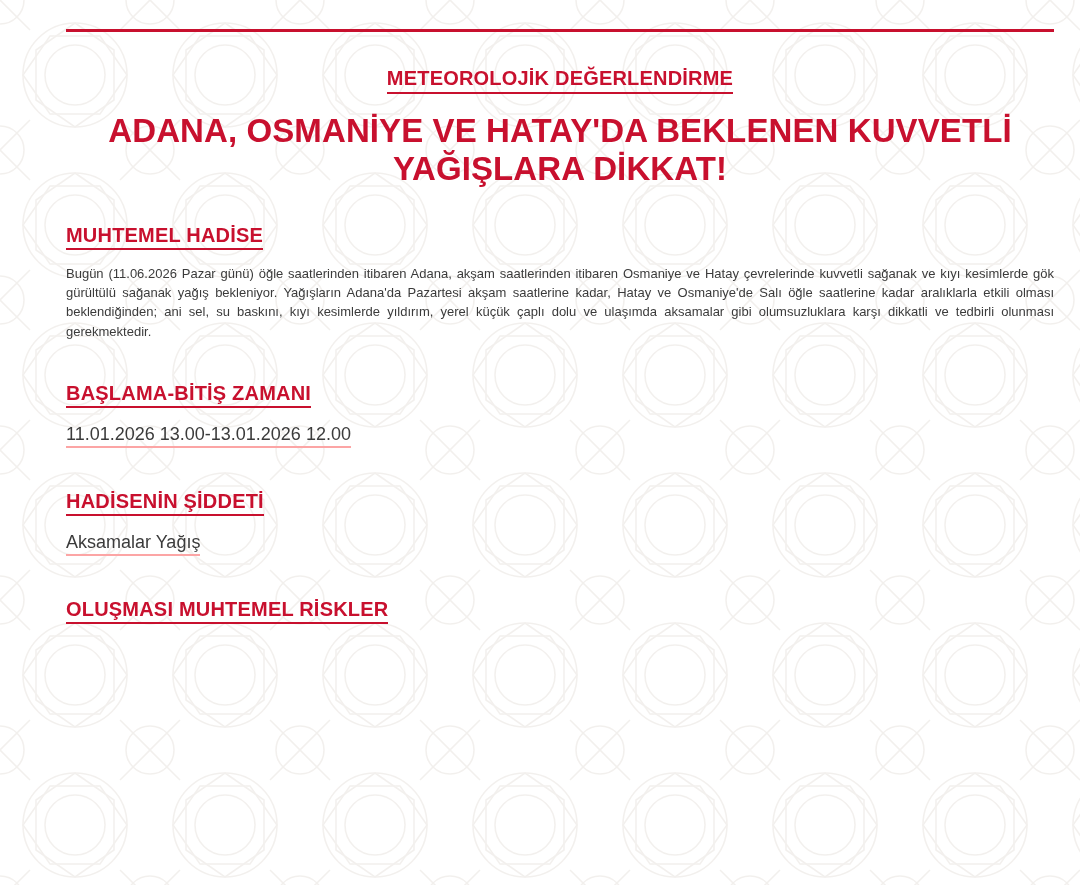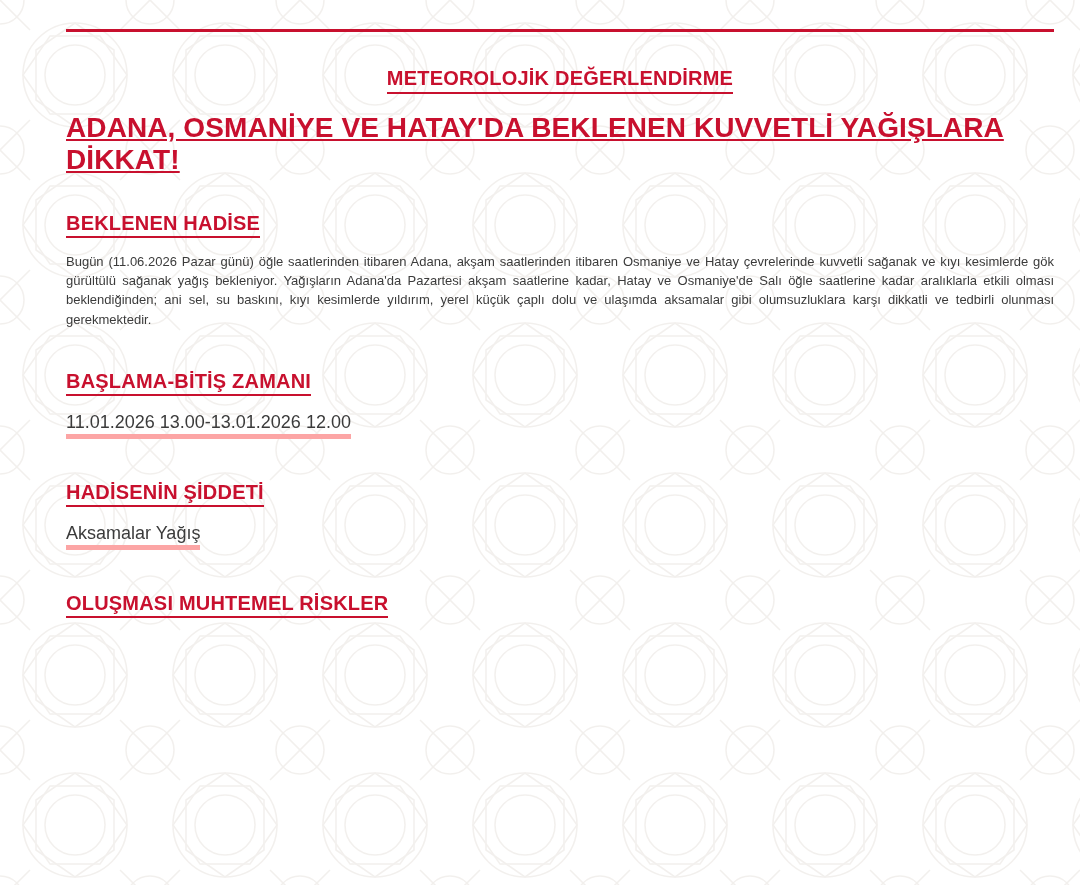--- a/index.html
+++ b/index.html
@@ -70,26 +70,26 @@
     font-weight: 700;
     letter-spacing: 0.2px;
     margin-top: 37px;
     display: inline-block;
     border-bottom: 2px solid #c8102e;
     padding-bottom: 2px;
   }
   .doc-title-wrap { text-align: center; }
 
   .doc-headline {
+    text-align: center;
     color: #c8102e;
-    font-size: 28px;
+    font-size: 33px;
     font-weight: 700;
     margin-top: 18px;
     letter-spacing: 0.1px;
-    text-decoration: underline;
   }
 
   .section-heading {
     color: #c8102e;
     font-size: 20px;
     font-weight: 700;
     display: inline-block;
     border-bottom: 2px solid #c8102e;
     padding-bottom: 1px;
     letter-spacing: 0.2px;
@@ -109,21 +109,21 @@
     text-justify: inter-word;
   }
 
   .value-line {
     margin-top: 16px;
     font-size: 18px;
     color: #3b3b3b;
     display: inline-block;
   }
   .value-underline {
-    border-bottom: 5px solid #fca5a5;
+    border-bottom: 2px solid #fca5a5;
     padding-bottom: 1px;
   }
   .value-plain { }
 
   .sec-block { }
 </style>
 </head>
 <body>
 
 <svg class="bg-pattern" width="1080" height="885" viewBox="0 0 1080 885" xmlns="http://www.w3.org/2000/svg" aria-hidden="true">
@@ -168,21 +168,21 @@
 
   <div class="content">
 
     <div class="doc-title-wrap">
       <div class="doc-title">METEOROLOJİK DEĞERLENDİRME</div>
     </div>
 
     <div class="doc-headline">ADANA, OSMANİYE VE HATAY'DA BEKLENEN KUVVETLİ YAĞIŞLARA DİKKAT!</div>
 
     <div class="sec-block sec-hadise">
-      <div class="section-heading">BEKLENEN HADİSE</div>
+      <div class="section-heading">MUHTEMEL HADİSE</div>
       <p class="body-paragraph">Bugün (11.06.2026 Pazar günü) öğle saatlerinden itibaren Adana, akşam saatlerinden itibaren Osmaniye ve Hatay çevrelerinde kuvvetli sağanak ve kıyı kesimlerde gök gürültülü sağanak yağış bekleniyor. Yağışların Adana'da Pazartesi akşam saatlerine kadar, Hatay ve Osmaniye'de Salı öğle saatlerine kadar aralıklarla etkili olması beklendiğinden; ani sel, su baskını, kıyı kesimlerde yıldırım, yerel küçük çaplı dolu ve ulaşımda aksamalar gibi olumsuzluklara karşı dikkatli ve tedbirli olunması gerekmektedir.</p>
     </div>
 
     <div class="sec-block sec-zaman">
       <div class="section-heading">BAŞLAMA-BİTİŞ ZAMANI</div>
       <div>
         <span class="value-line value-underline">11.01.2026 13.00-13.01.2026 12.00</span>
       </div>
     </div>
 

